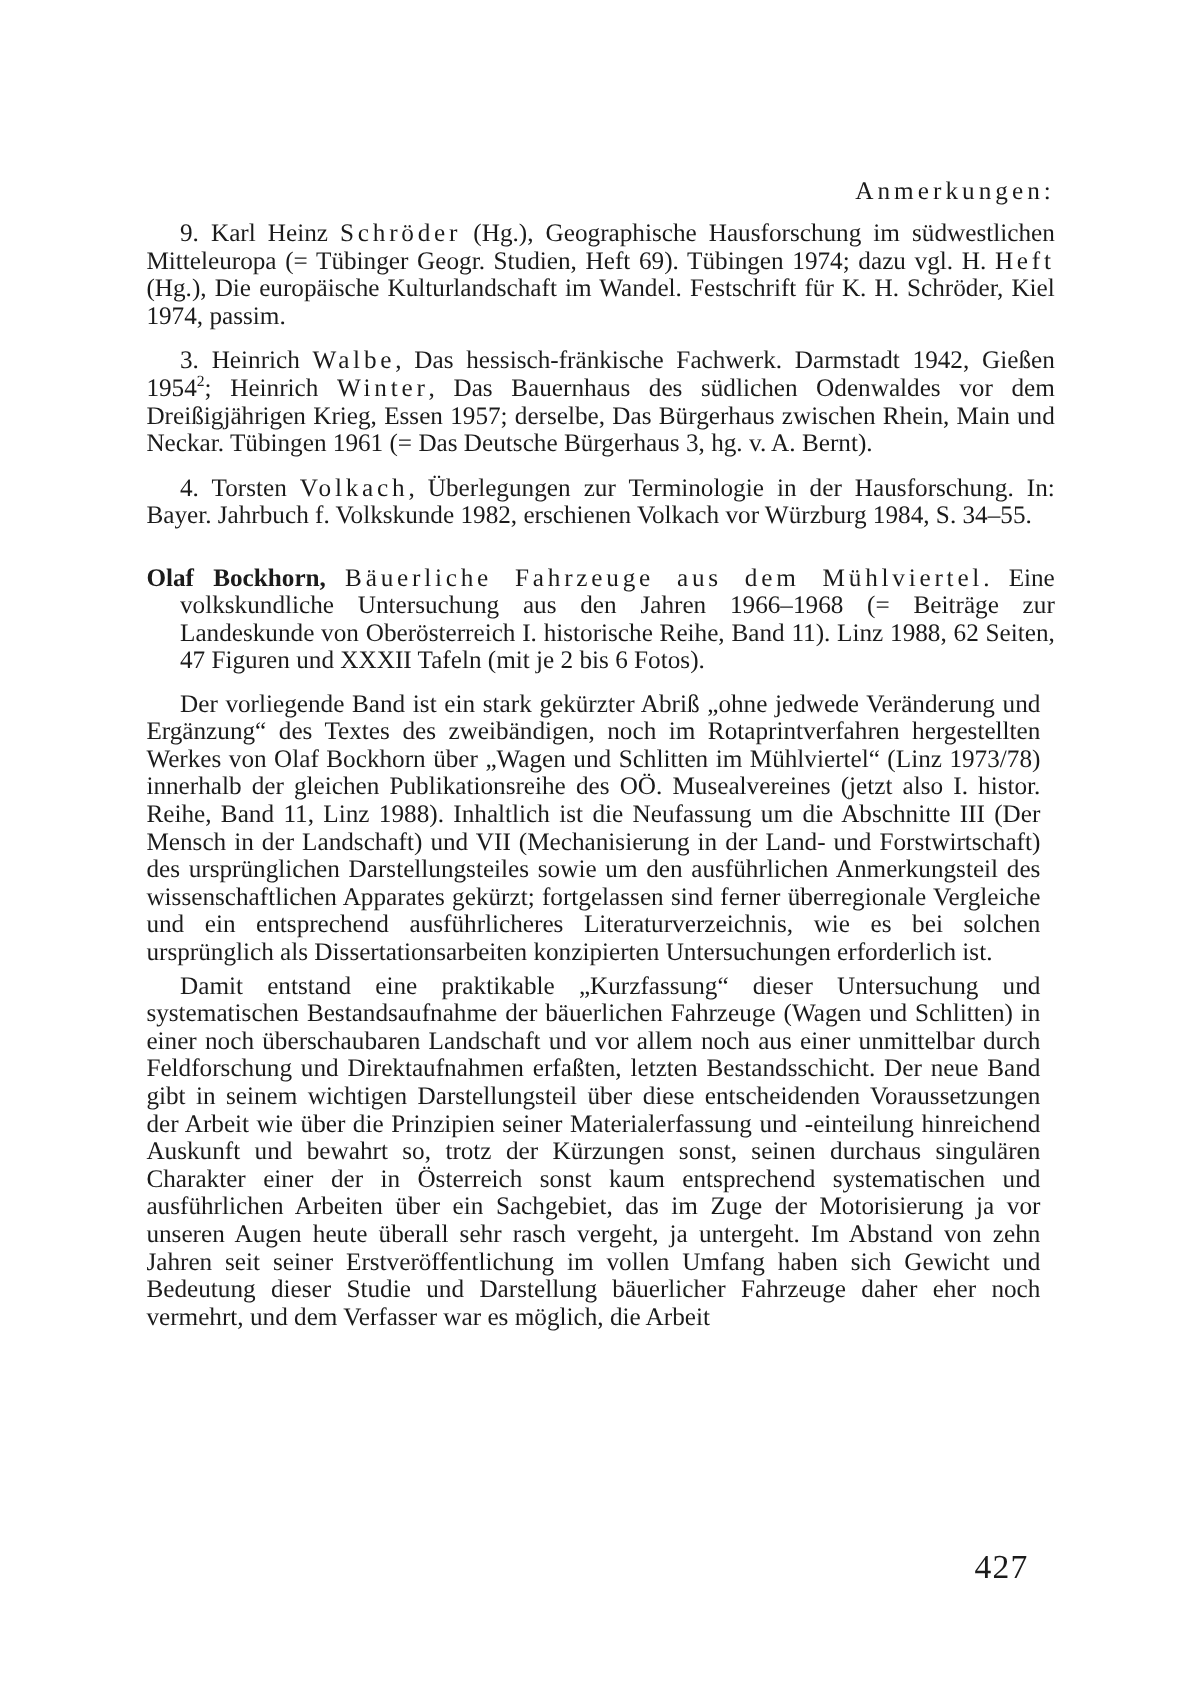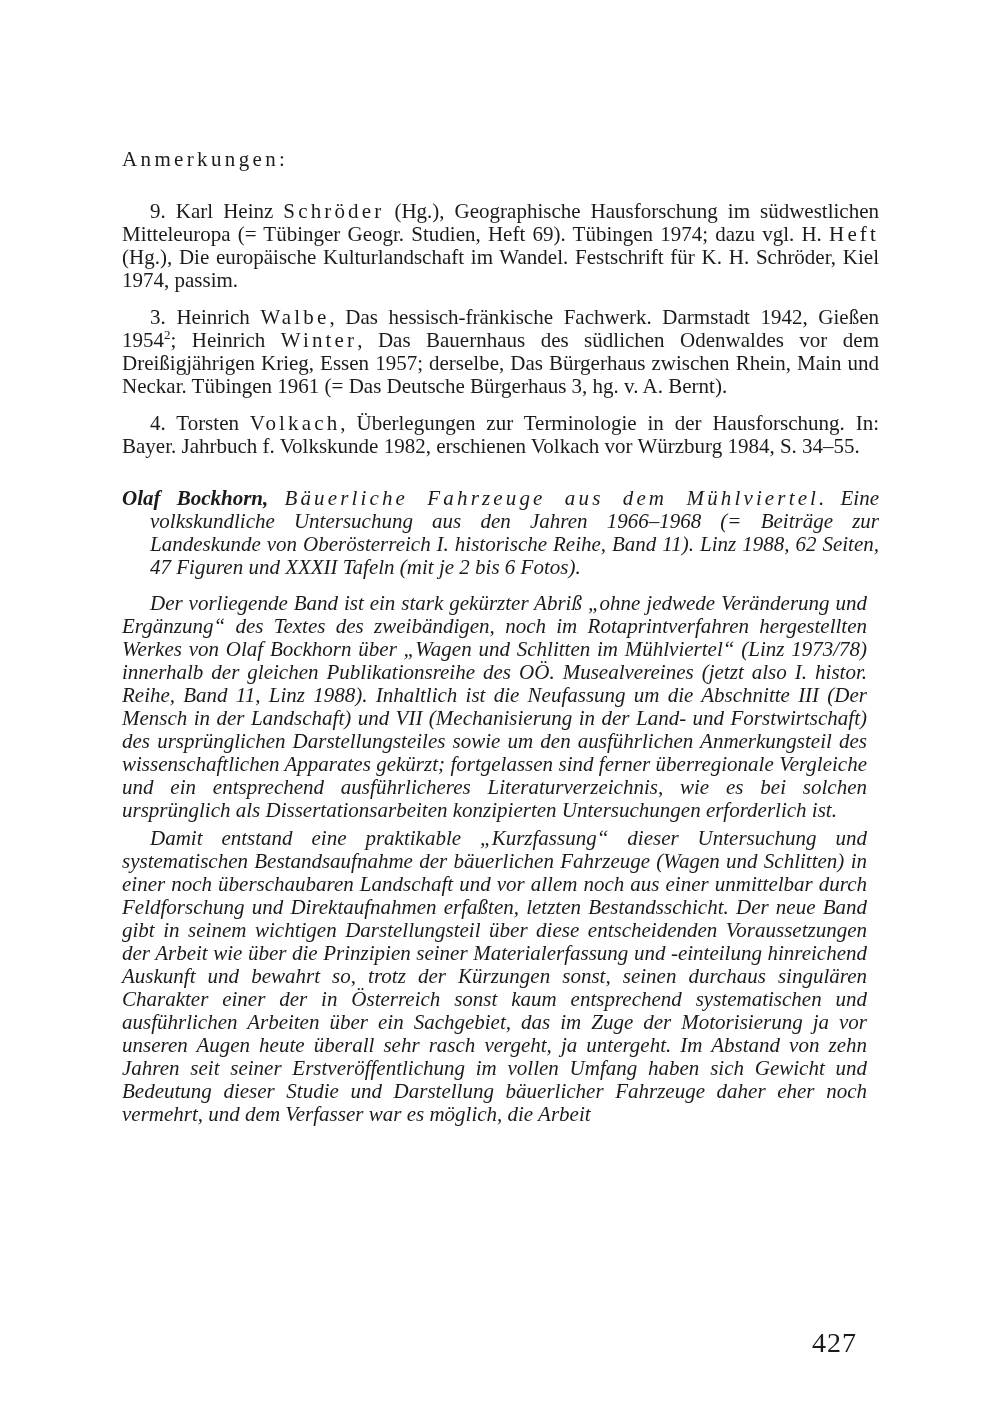--- a/index.html
+++ b/index.html
@@ -19,34 +19,33 @@
   .text-block {
     position: absolute;
     left: 122px;
     top: 148px;
     width: 757px;
   }
   .heading {
     font-size: 21px;
     line-height: 23px;
     font-weight: normal;
-    text-align: left;
+    text-align: right;
     letter-spacing: 0.16em;
-    margin: 0 0 29px 0;
+    margin: 0 0 12px 0;
   }
   .footnote {
     font-size: 21px;
     line-height: 23px;
     text-align: justify;
     text-indent: 28px;
     margin: 0 0 14px 0;
   }
   .review {
     margin-top: 29px;
-    font-style: italic;
   }
   .citation {
     font-size: 21px;
     line-height: 23px;
     text-align: justify;
     padding-left: 28px;
     text-indent: -28px;
     margin: 0 0 13px 0;
   }
   .body-par {
@@ -69,21 +68,20 @@
     letter-spacing: 0;
   }
   .page-number {
     position: absolute;
     left: 812px;
     top: 1292px;
     font-size: 28px;
     line-height: 30px;
     letter-spacing: 1px;
     color: #1b1b1b;
-    margin-top: 36px;
   }
 </style>
 </head>
 <body>
 
 <div class="page">
   <main class="text-block">
 
     <h2 class="heading">Anmerkungen:</h2>
 

